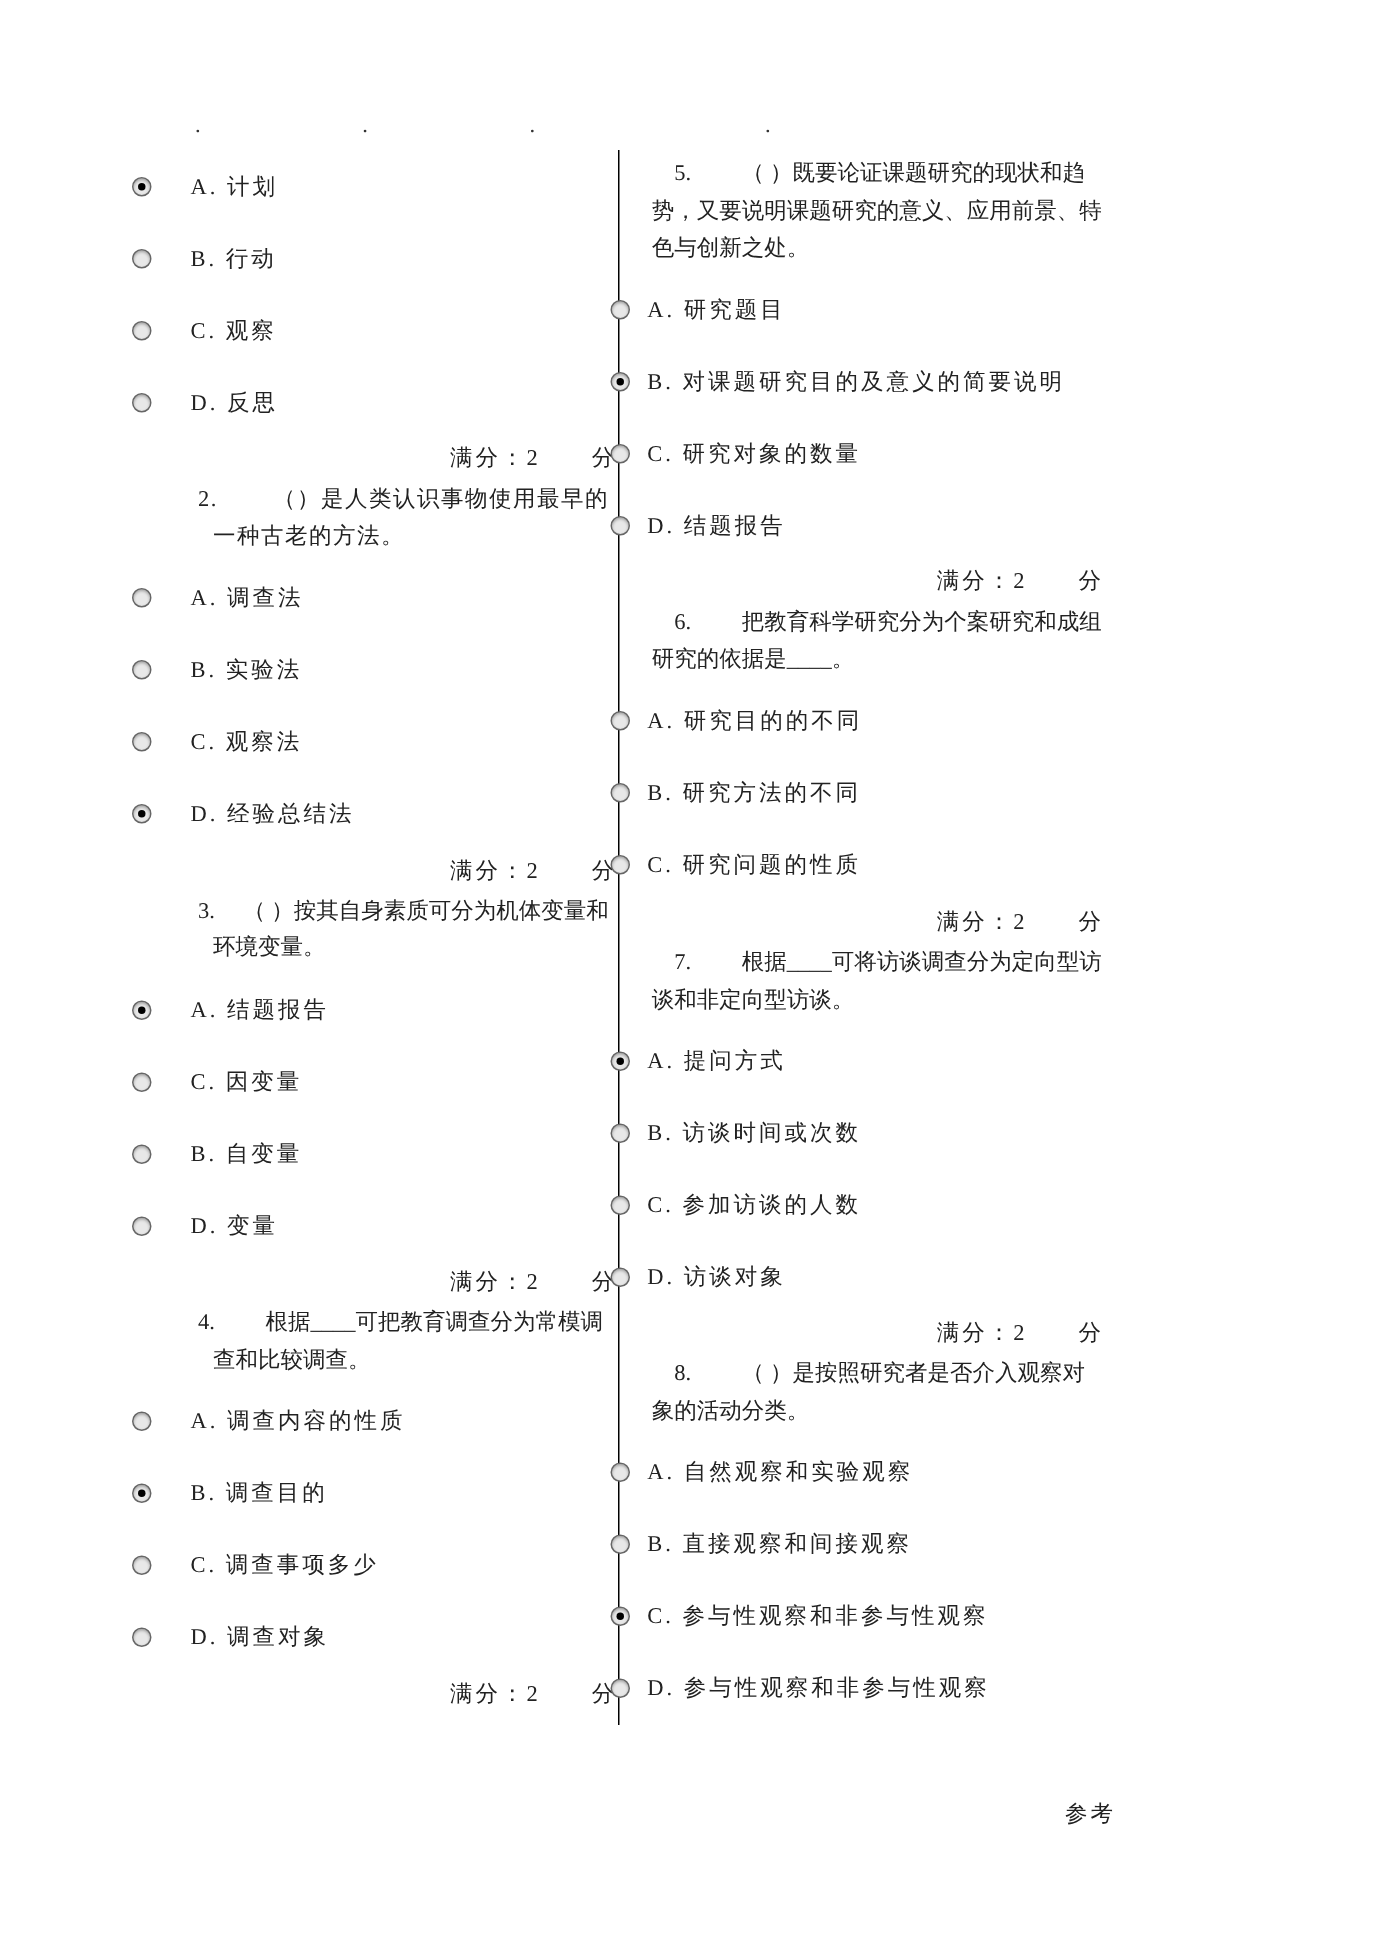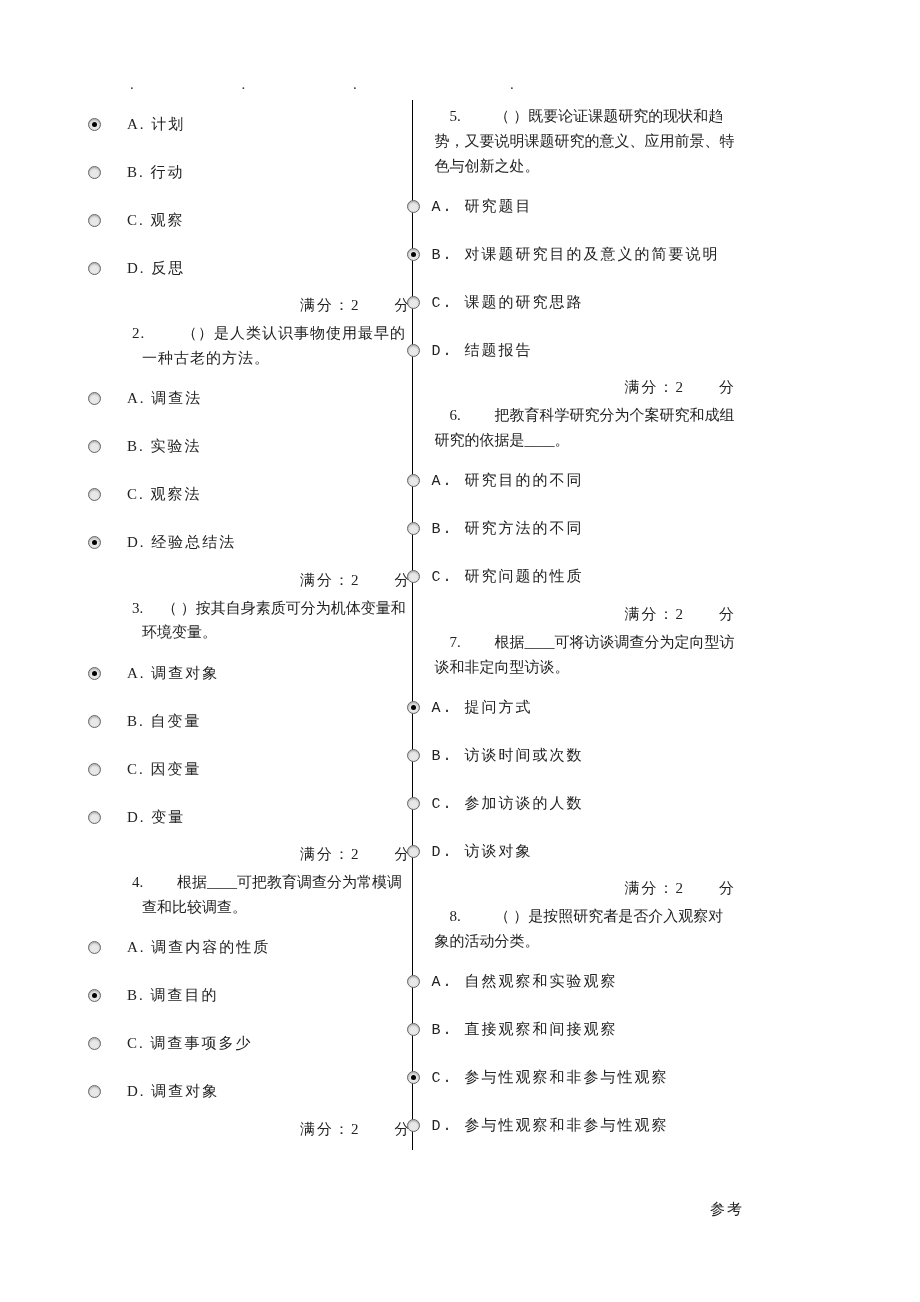--- a/index.html
+++ b/index.html
@@ -55,21 +55,21 @@
       width:5px;height:5px;
       background:#000;
       border-radius:50%;
       top:3px;left:3px;
     }
     .opt-label {
       margin-left:26px;
       letter-spacing:2px;
     }
     .col-right .radio {margin-left:-6px;}
-    .col-right .opt-label{margin-left:12px;font-family:Liberation Mono, monospace;}
+    .col-right .opt-label{margin-left:12px;}
     .score {
       text-align:right;
       padding:4px 0 2px 0;
       letter-spacing:2px;
     }
     .qstem {
       padding:4px 0 4px 48px;
       text-indent:-10px;
       line-height:1.65;
       letter-spacing:1px;
@@ -128,32 +128,32 @@
       </div>
       <div class="item">
         <span class="radio sel"></span>
         <span class="opt-label">D.  经验总结法</span>
       </div>
       <div class="score">满分：2　　分</div>
 
       <div class="qstem tight">3. 　（ ）按其自身素质可分为机体变量和环境变量。</div>
       <div class="item">
         <span class="radio sel"></span>
-        <span class="opt-label">A.  调查对象</span>
+        <span class="opt-label">A.  结题报告</span>
+      </div>
+      <div class="item">
+        <span class="radio"></span>
+        <span class="opt-label">C.  因变量</span>
       </div>
       <div class="item">
         <span class="radio"></span>
         <span class="opt-label">B.  自变量</span>
       </div>
       <div class="item">
         <span class="radio"></span>
-        <span class="opt-label">C.  因变量</span>
-      </div>
-      <div class="item">
-        <span class="radio"></span>
         <span class="opt-label">D.  变量</span>
       </div>
       <div class="score">满分：2　　分</div>
 
       <div class="qstem tight">4. 　　根据____可把教育调查分为常模调查和比较调查。</div>
       <div class="item">
         <span class="radio"></span>
         <span class="opt-label">A.  调查内容的性质</span>
       </div>
       <div class="item">
@@ -178,21 +178,21 @@
       <div class="item">
         <span class="radio"></span>
         <span class="opt-label">A.  研究题目</span>
       </div>
       <div class="item">
         <span class="radio sel"></span>
         <span class="opt-label">B.  对课题研究目的及意义的简要说明</span>
       </div>
       <div class="item">
         <span class="radio"></span>
-        <span class="opt-label">C.  课题的研究思路</span>
+        <span class="opt-label">C.  研究对象的数量</span>
       </div>
       <div class="item">
         <span class="radio"></span>
         <span class="opt-label">D.  结题报告</span>
       </div>
       <div class="score">满分：2　　分</div>
 
       <div class="qstem tight">　6. 　　把教育科学研究分为个案研究和成组研究的依据是____。</div>
       <div class="item">
         <span class="radio"></span>

